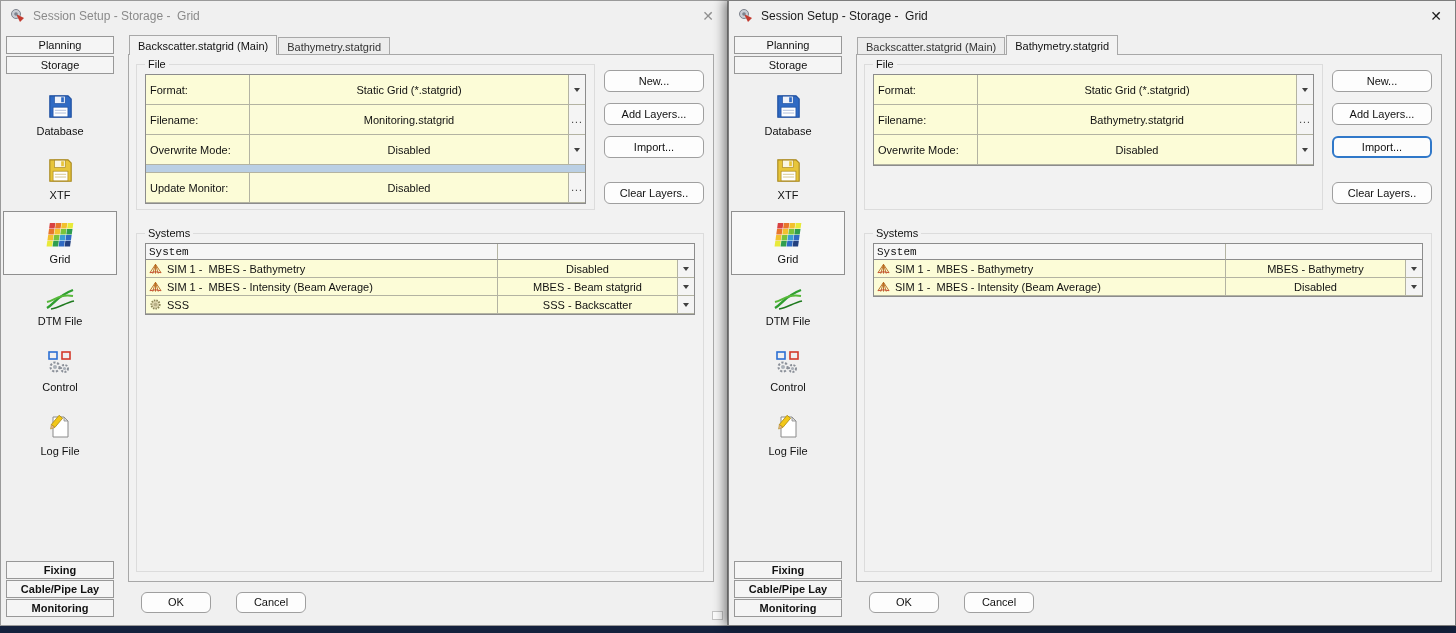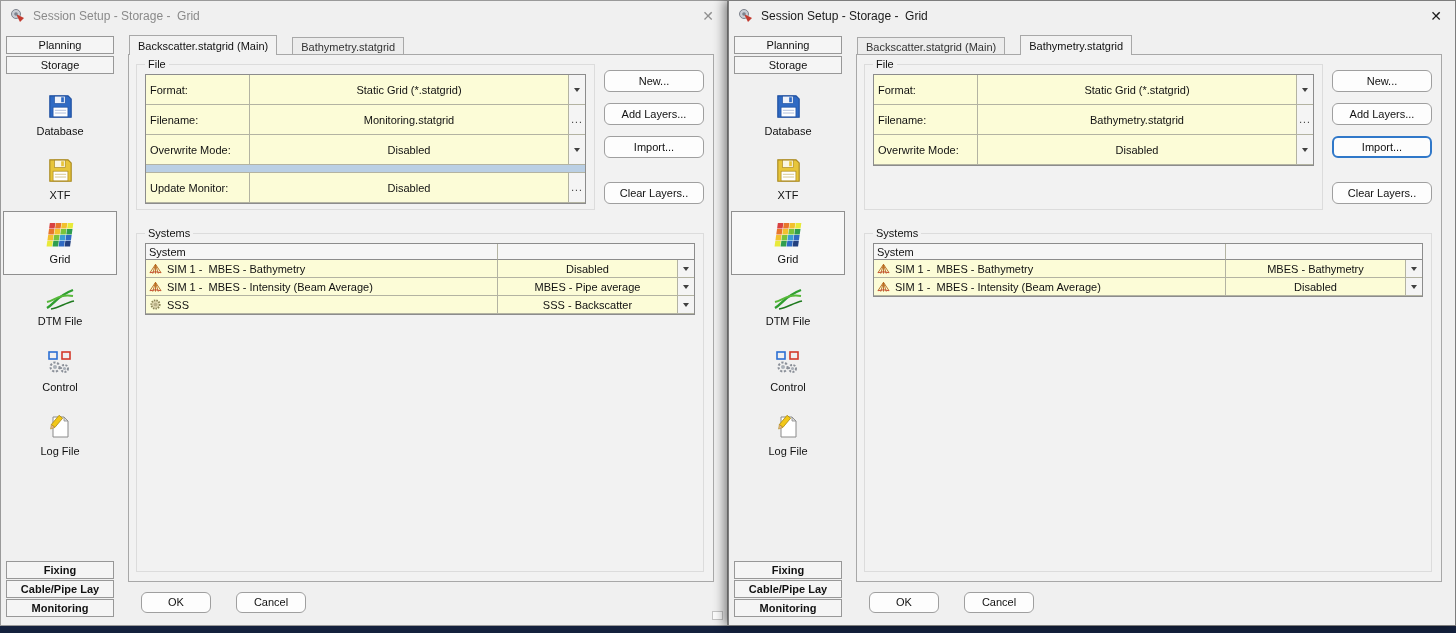--- a/index.html
+++ b/index.html
@@ -30,21 +30,21 @@
   .win-body { flex: 1; display: flex; min-height: 0; padding-bottom: 3px; }
 
   .sidebar { flex: 0 0 118px; display: flex; flex-direction: column; padding: 4px 0 2px; }
   .side-tab { height: 18px; margin: 1px 5px; border: 1px solid #989898; background: #f5f5f5; display: flex; align-items: center; justify-content: center; }
   .icon-list { display: flex; flex-direction: column; margin-top: 8px; }
   .icon-item { height: 64px; display: flex; flex-direction: column; align-items: center; justify-content: center; gap: 3px; margin: 0 2px; border: 1px solid transparent; }
   .icon-item.selected { border: 1px solid #8f8f8f; background: #f7f7f7; }
   .bottom-tabs { margin-top: auto; padding-bottom: 2px; font-weight: bold; }
 
   .main { flex: 1; display: flex; flex-direction: column; min-width: 0; padding: 4px 13px 0 9px; }
-  .tabstrip { display: flex; align-items: flex-end; height: 20px; padding-left: 1px; gap: 14px; }
+  .tabstrip { display: flex; align-items: flex-end; height: 20px; padding-left: 1px; }
   .tab { height: 18px; display: flex; align-items: center; padding: 0 8px; border: 1px solid #a8a8a8; border-bottom: none; background: #ececec; color: #333; margin-right: 1px; position: relative; z-index: 1; white-space: pre; }
   .tab.active { height: 20px; background: #f2f2f2; z-index: 3; color: #111; }
   .panel { flex: 1; border: 1px solid #a8a8a8; background: #f2f2f2; margin-top: -1px; z-index: 2; padding: 3px 9px 9px 7px; display: flex; flex-direction: column; min-height: 0; position: relative; }
 
   .top-row { display: flex; align-items: flex-start; }
   fieldset.group { border: 1px solid #dcdcdc; padding: 3px 6px 6px; }
   fieldset.group legend { font-size: 11px; padding: 0 3px; margin-left: 2px; color: #111; }
   .file-group { flex: 1; height: 152px; }
   .file-table { border: 1px solid #8c8c8c; margin: 1px 2px 0; background: #fcfcd7; }
   .frow { display: grid; grid-template-columns: 104px 1fr 16px; height: 30px; }
@@ -57,21 +57,21 @@
 
   .action-col { flex: 0 0 100px; display: flex; flex-direction: column; align-items: stretch; margin-left: 9px; padding-top: 12px; }
   .btn { font-family: inherit; font-size: 11px; background: #fdfdfd; border: 1px solid #9f9f9f; border-radius: 6px; height: 22px; color: #111; }
   .action-col .btn { margin-bottom: 11px; }
   .btn.clear-layers { margin-top: 13px; }
   .btn.focused { border: 2px solid #3078c9; }
 
   .systems-group { flex: 1; margin-top: 12px; display: flex; flex-direction: column; min-height: 0; }
   .sys-table { border: 1px solid #8c8c8c; margin: 1px 2px 0; }
   .srow { display: grid; grid-template-columns: 1fr 180px 16px; height: 18px; }
-  .srow.shead { height: 16px; }
+  .srow.shead { height: 16px; font-family: Liberation Mono, monospace; }
   .scell { display: flex; align-items: center; border-bottom: 1px solid #b3b3a2; background: #fcfcd7; overflow: hidden; white-space: pre; }
   .s1 { padding-left: 3px; border-right: 1px solid #b3b3a2; gap: 4px; }
   .s2 { justify-content: center; border-right: 1px solid #b3b3a2; }
   .s3 { justify-content: center; background: #f4f4f4; }
   .shead .scell { background: #f6f6f6; border-bottom: 1px solid #8c8c8c; }
   .headspan { grid-column: 2 / 4; border-right: none; }
   .sysicon { display: inline-flex; width: 14px; flex: 0 0 14px; }
 
   .footer { flex: 0 0 40px; display: flex; align-items: center; gap: 25px; padding-left: 13px; }
   .footer .btn { width: 70px; height: 21px; }
@@ -254,21 +254,21 @@
                           <line x1="7" y1="1" x2="1" y2="10"></line>
                           <line x1="7" y1="1" x2="4" y2="11"></line>
                           <line x1="7" y1="1" x2="7" y2="11"></line>
                           <line x1="7" y1="1" x2="10" y2="11"></line>
                           <line x1="7" y1="1" x2="13" y2="10"></line>
                         </g>
                         <path d="M1 10 Q7 8 13 10" fill="none" stroke="#c2402a"></path>
                       </svg></span>
                   <span>SIM 1 -  MBES - Intensity (Beam Average)</span>
                 </div>
-                <div class="scell s2">MBES - Pipe average</div>
+                <div class="scell s2">MBES - Beam statgrid</div>
                 <div class="scell s3"><span class="arrow-down"></span></div>
               </div>
               <div class="srow">
                 <div class="scell s1">
                   <span class="sysicon"><svg width="13" height="13" viewBox="0 0 14 14">
                         <circle cx="7" cy="7" r="4.5" fill="#ddd6ae" stroke="#8a8456" stroke-width="2" stroke-dasharray="1.5 1.2"></circle>
                         <circle cx="7" cy="7" r="2" fill="#b8b088"></circle>
                       </svg></span>
                   <span>SSS</span>
                 </div>

